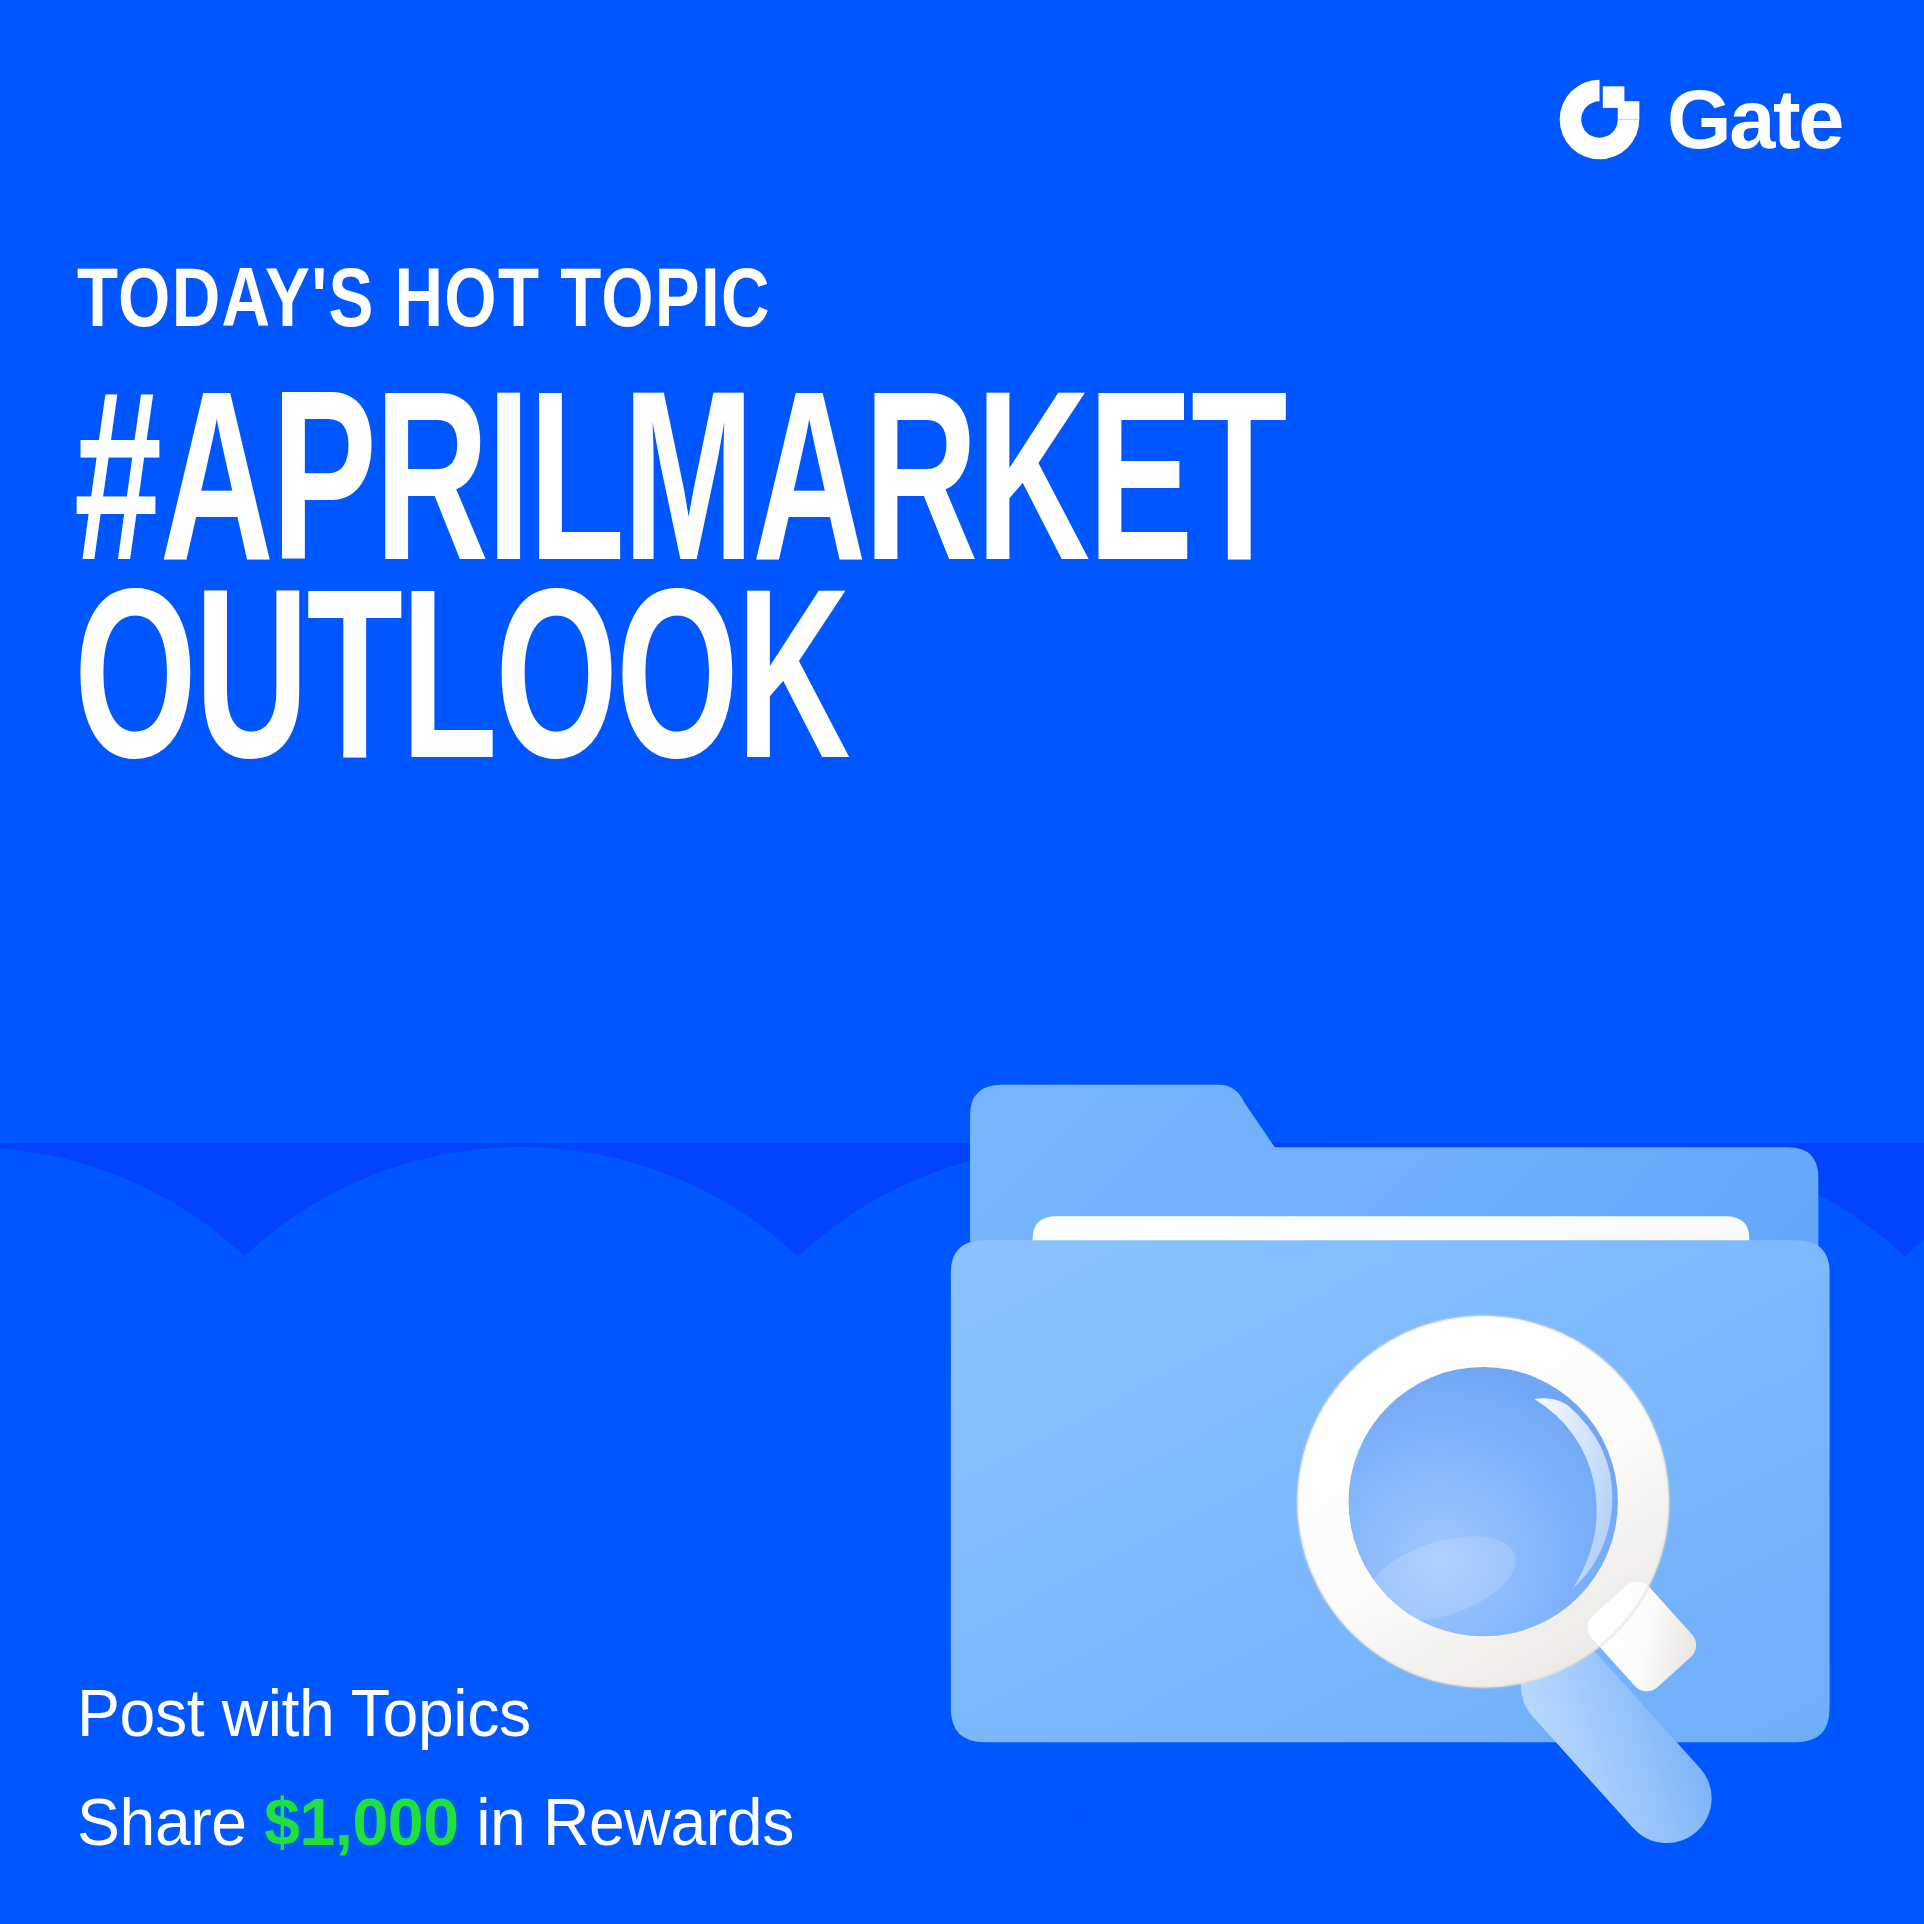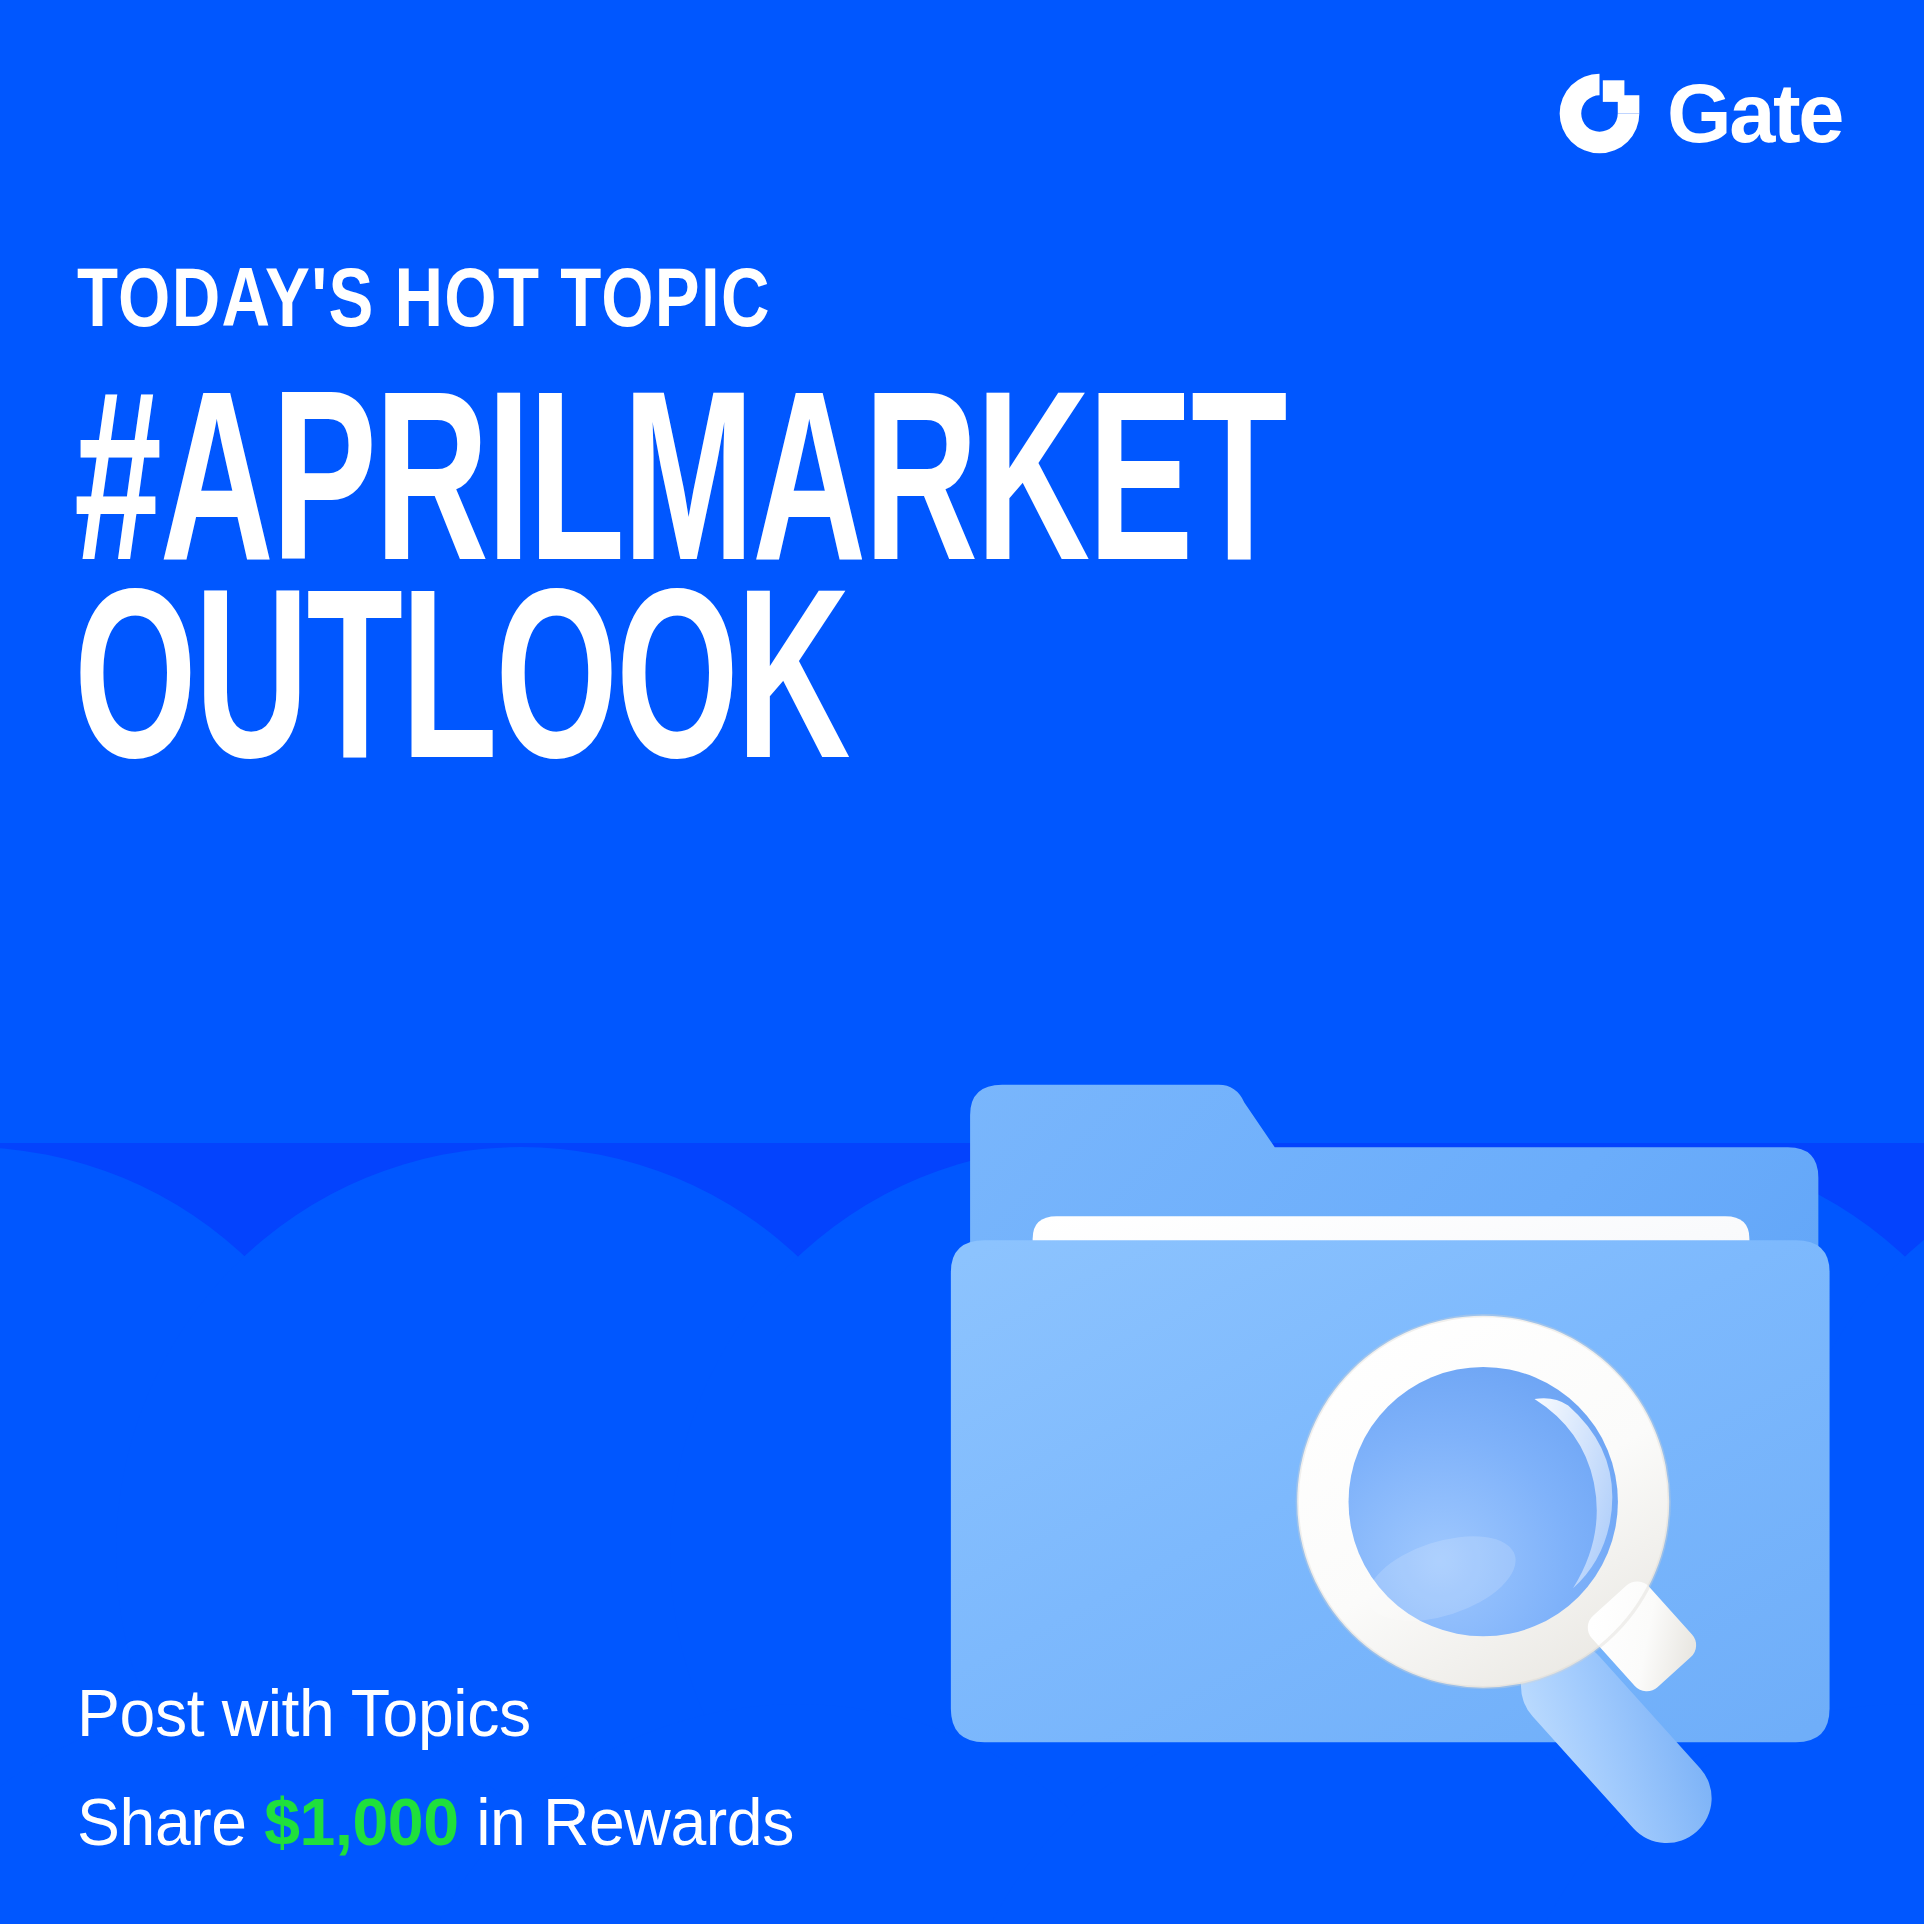--- a/index.html
+++ b/index.html
@@ -34,21 +34,21 @@
   .c5{width:810px;height:810px;left:1777px;top:4px;}
   
   .d1{width:810px;height:810px;left:-160px;top:561px;}
   .d2{width:810px;height:810px;left:393px;top:561px;}
   .d3{width:810px;height:810px;left:946px;top:561px;}
   .d4{width:810px;height:810px;left:1500px;top:561px;}
 
   
   .logo{
     position:absolute;
-    right:83px;top:72px;
+    right:83px;top:78px;
     display:flex;align-items:center;gap:26px;
   }
   .logo-mark{width:83px;height:83px;display:block;}
   .logo-word{
     color:#FFFFFF;
     font-size:83px;
     font-weight:700;
     letter-spacing:-2.4px;
     line-height:1;
   }

